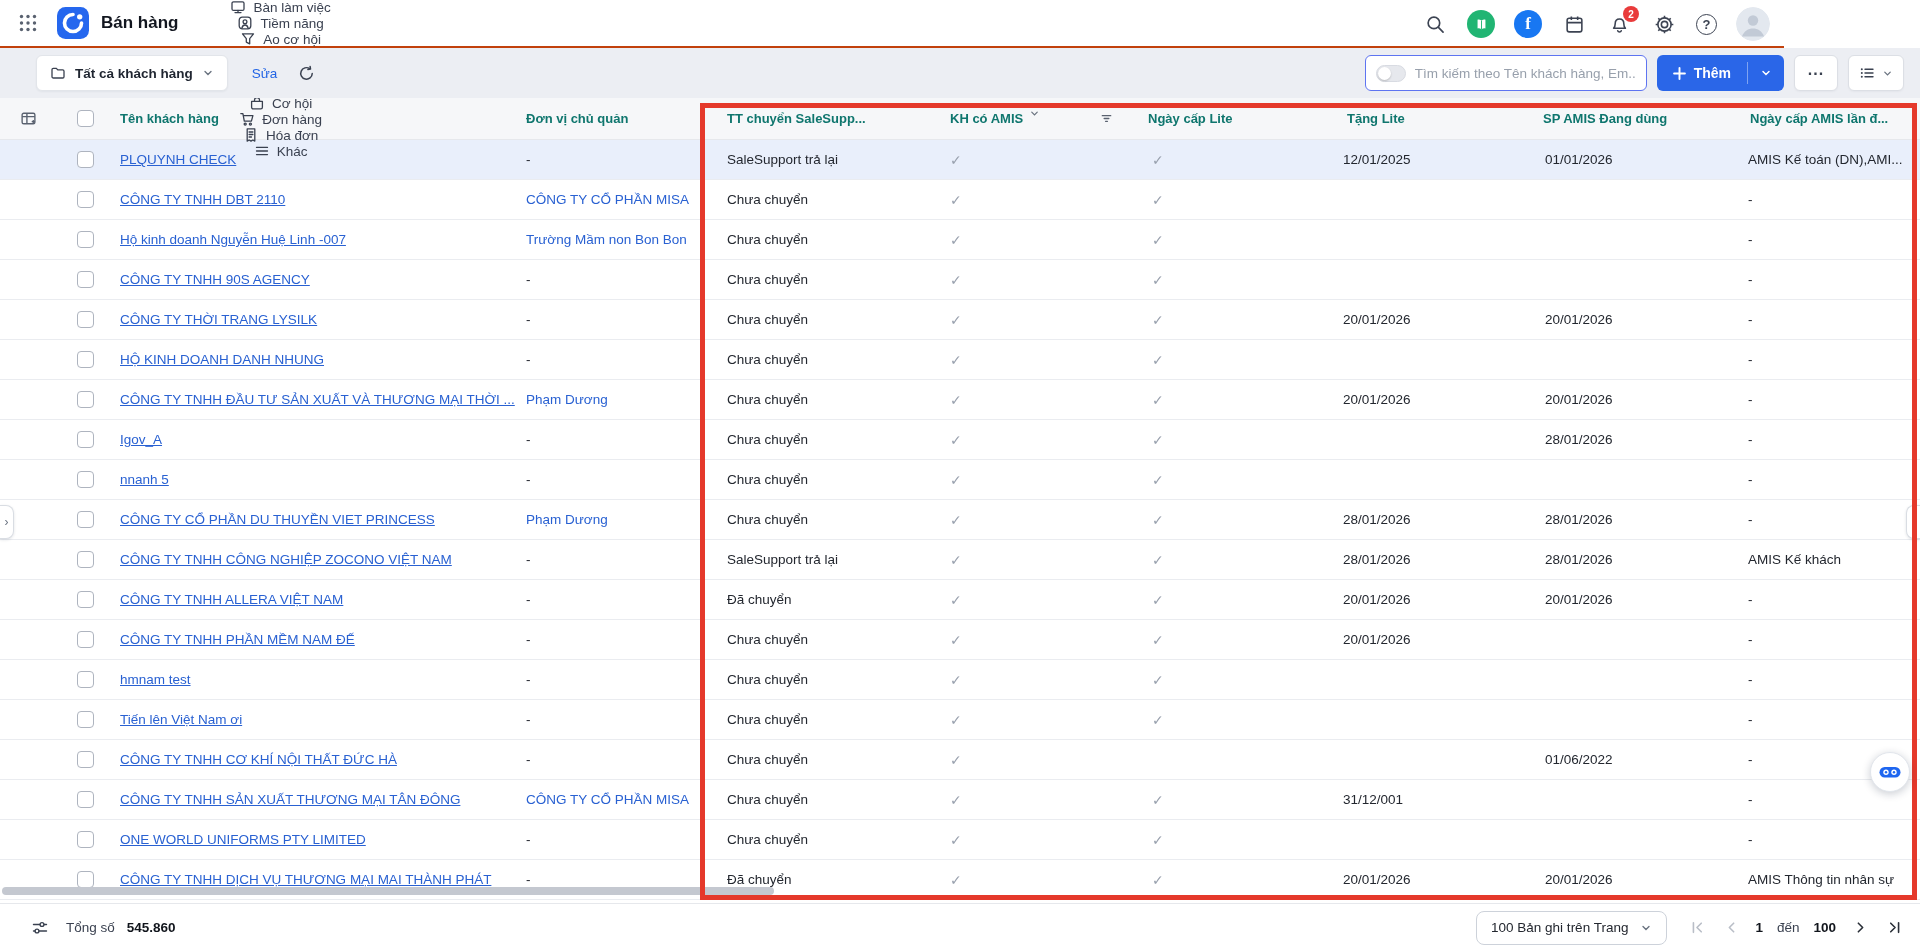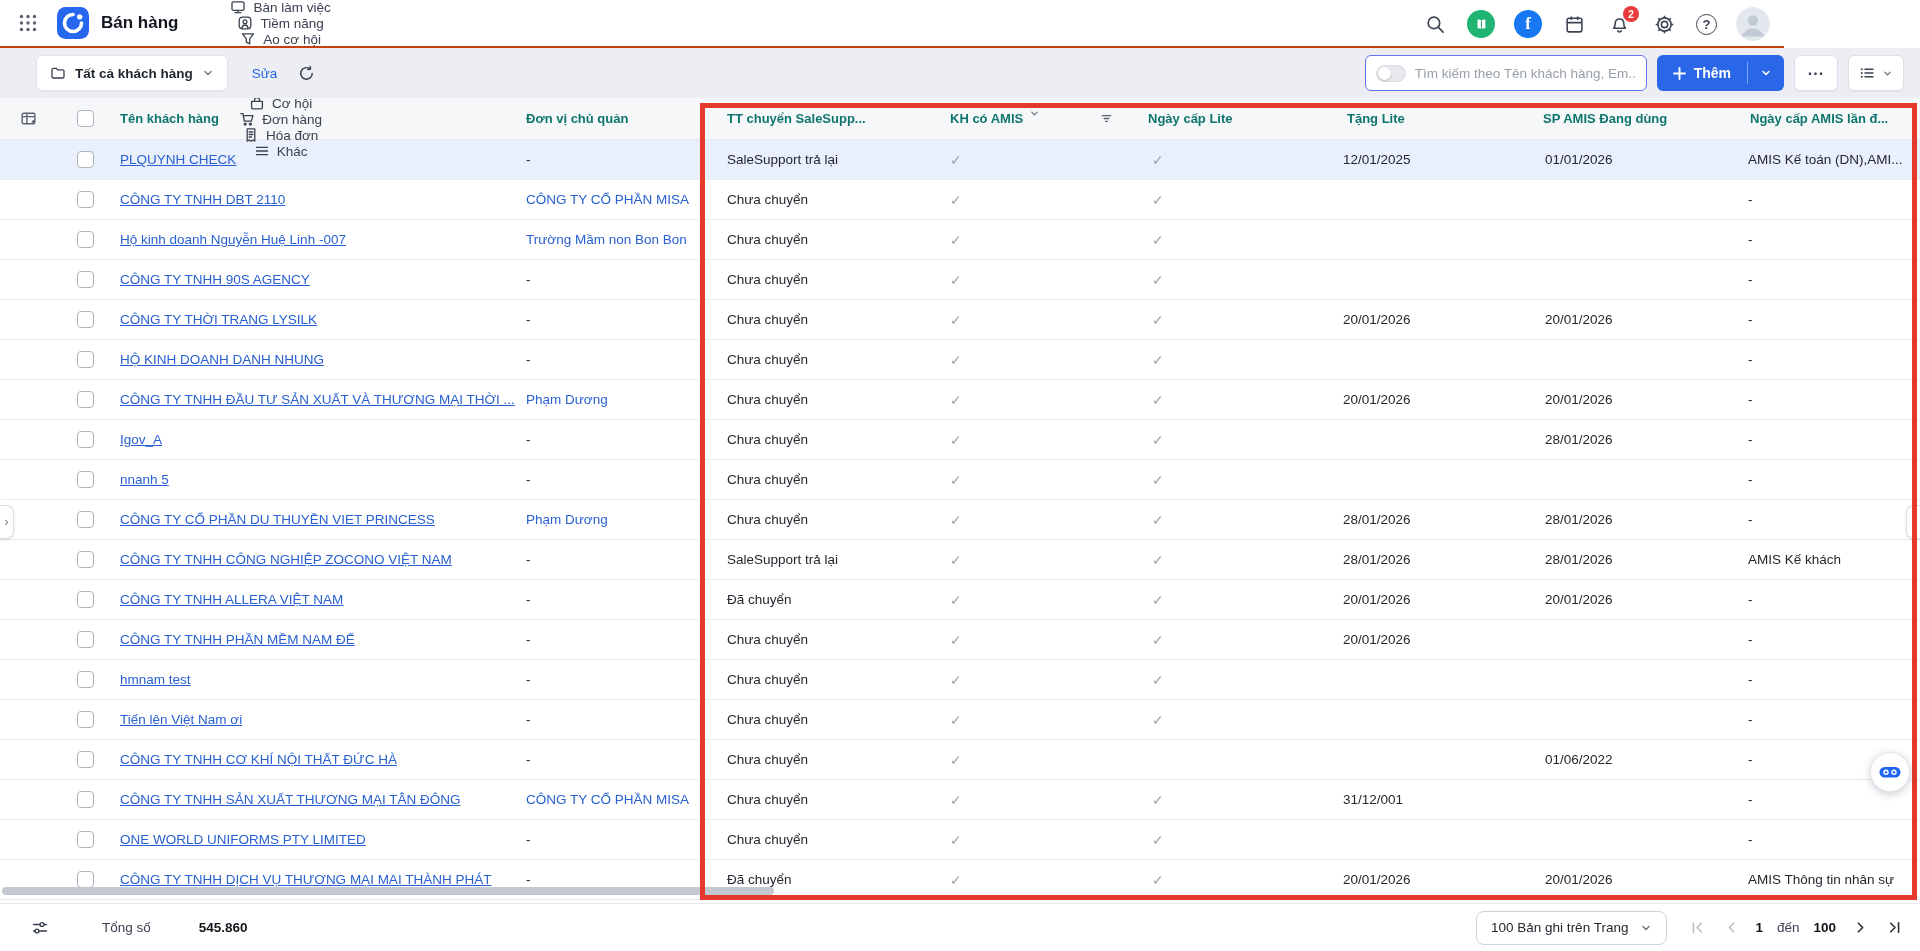--- a/index.html
+++ b/index.html
@@ -87,21 +87,21 @@
               display:flex; align-items:center; justify-content:center; color:#6A7380; font-size:12px; z-index:35; cursor:pointer;
               box-shadow:0 1px 3px rgba(20,30,60,.12); }
   .edge-tab.left { left:0; border-left:none; border-radius:0 8px 8px 0; }
   .edge-tab.right { right:0; border-right:none; border-radius:8px 0 0 8px; }
   .chatbot { position:absolute; right:10px; top:752px; width:40px; height:40px; border-radius:50%; background:#fff;
              border:1px solid #E2E6EC; box-shadow:0 2px 8px rgba(20,30,60,.22); display:flex; align-items:center; justify-content:center;
              z-index:50; cursor:pointer; }
 
   
   .footer { position:absolute; left:0; top:903px; width:1920px; height:48px; background:#fff; border-top:1px solid #E6E8EC;
-            display:flex; align-items:center; z-index:45;gap:36px; }
+            display:flex; align-items:center; z-index:45; }
   .f-sliders { margin-left:28px; width:24px; height:24px; display:flex; align-items:center; justify-content:center; cursor:pointer; }
   .f-total-label { margin-left:14px; font-size:13.5px; color:#3A4150; }
   .f-total-value { margin-left:12px; font-size:13.5px; font-weight:700; color:#11151C; }
   .footer-right { position:absolute; right:16px; display:flex; align-items:center; gap:20px; }
   .psize { height:34px; border:1px solid #CDD2DA; border-radius:8px; display:flex; align-items:center; gap:12px;
            padding:0 14px; font-size:13.5px; color:#23272F; cursor:pointer; background:#fff; }
   .pager { display:flex; align-items:center; gap:14px; }
   .pg { width:20px; height:20px; display:flex; align-items:center; justify-content:center; cursor:pointer; }
   .pg.disabled { cursor:default; }
   .pager .num { font-size:13.5px; font-weight:700; color:#11151C; }

